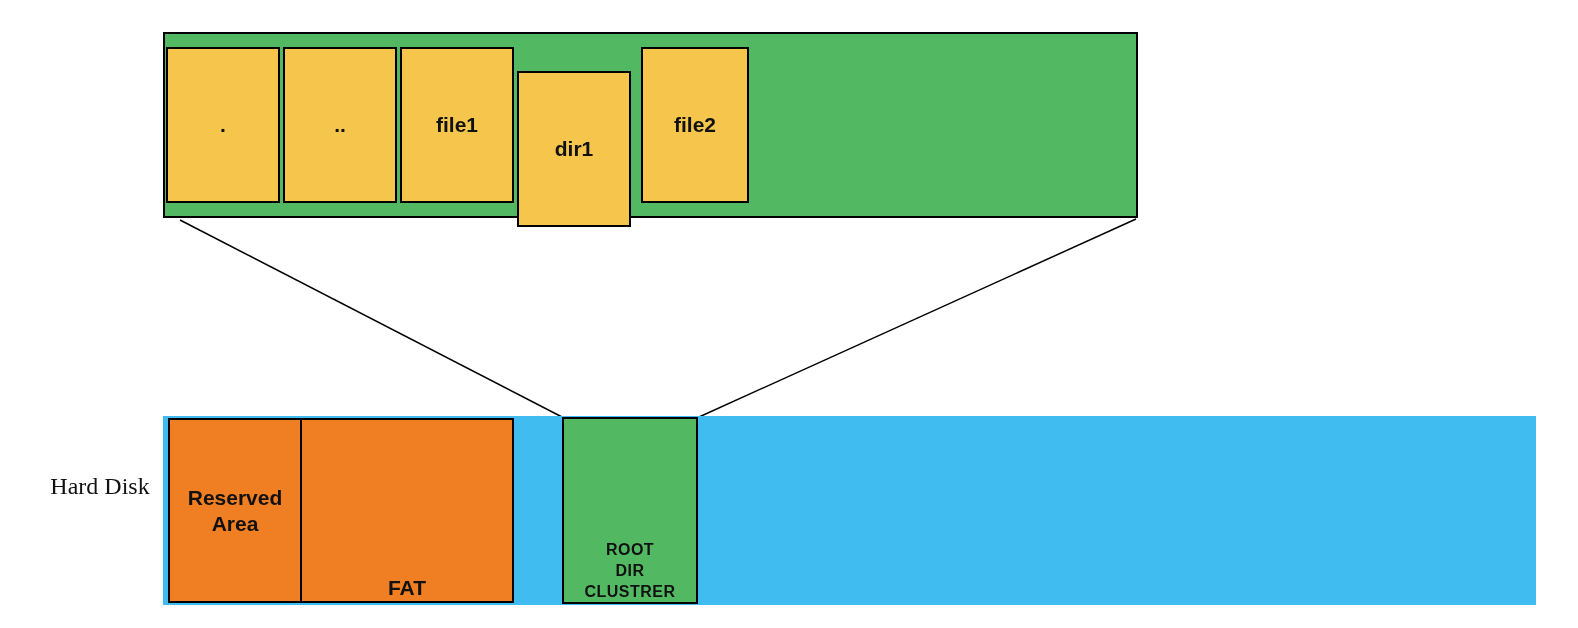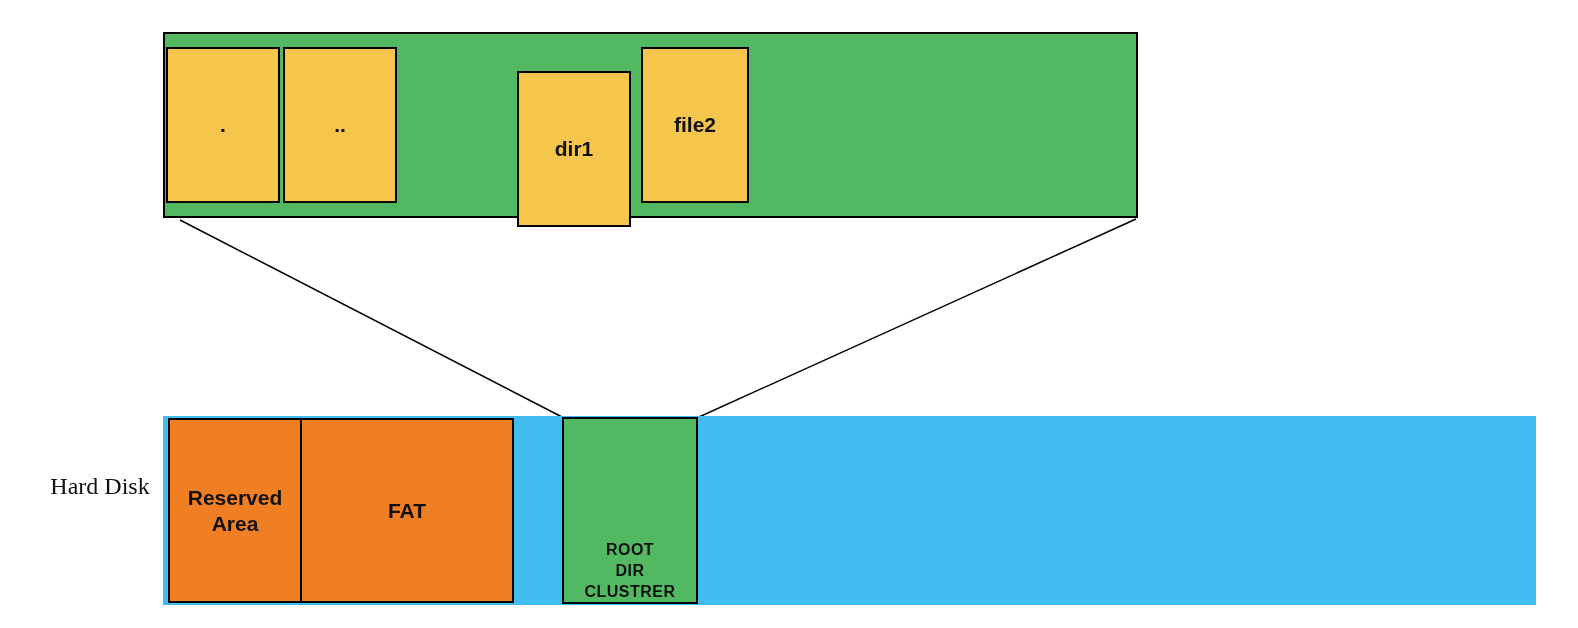--- a/index.html
+++ b/index.html
@@ -106,21 +106,21 @@
     width: 132px;
     border-right: 2px solid var(--border);
     display: flex;
     flex-direction: column;
     align-items: center;
     justify-content: center;
   }
   .seg-fat {
     flex: 1;
     display: flex;
-    align-items: center;
+    align-items: flex-end;
     justify-content: center;
   }
   .seg-label {
     font-size: 21px;
     font-weight: bold;
     line-height: 26px;
     text-align: center;
     display: block;
   }
   .seg-rootdir {
@@ -156,20 +156,23 @@
 <body>
 
 <div class="canvas">
 
   <div class="cluster-bar">
     <div class="dir-entry entry-0">
       <span class="entry-label">.</span>
     </div>
     <div class="dir-entry entry-1">
       <span class="entry-label">..</span>
+    </div>
+    <div class="dir-entry entry-2">
+      <span class="entry-label">file1</span>
     </div>
     <div class="dir-entry entry-3">
       <span class="entry-label">dir1</span>
     </div>
     <div class="dir-entry entry-4">
       <span class="entry-label">file2</span>
     </div>
   </div>
 
   <svg class="connectors" viewBox="0 0 1578 628" xmlns="http://www.w3.org/2000/svg">

